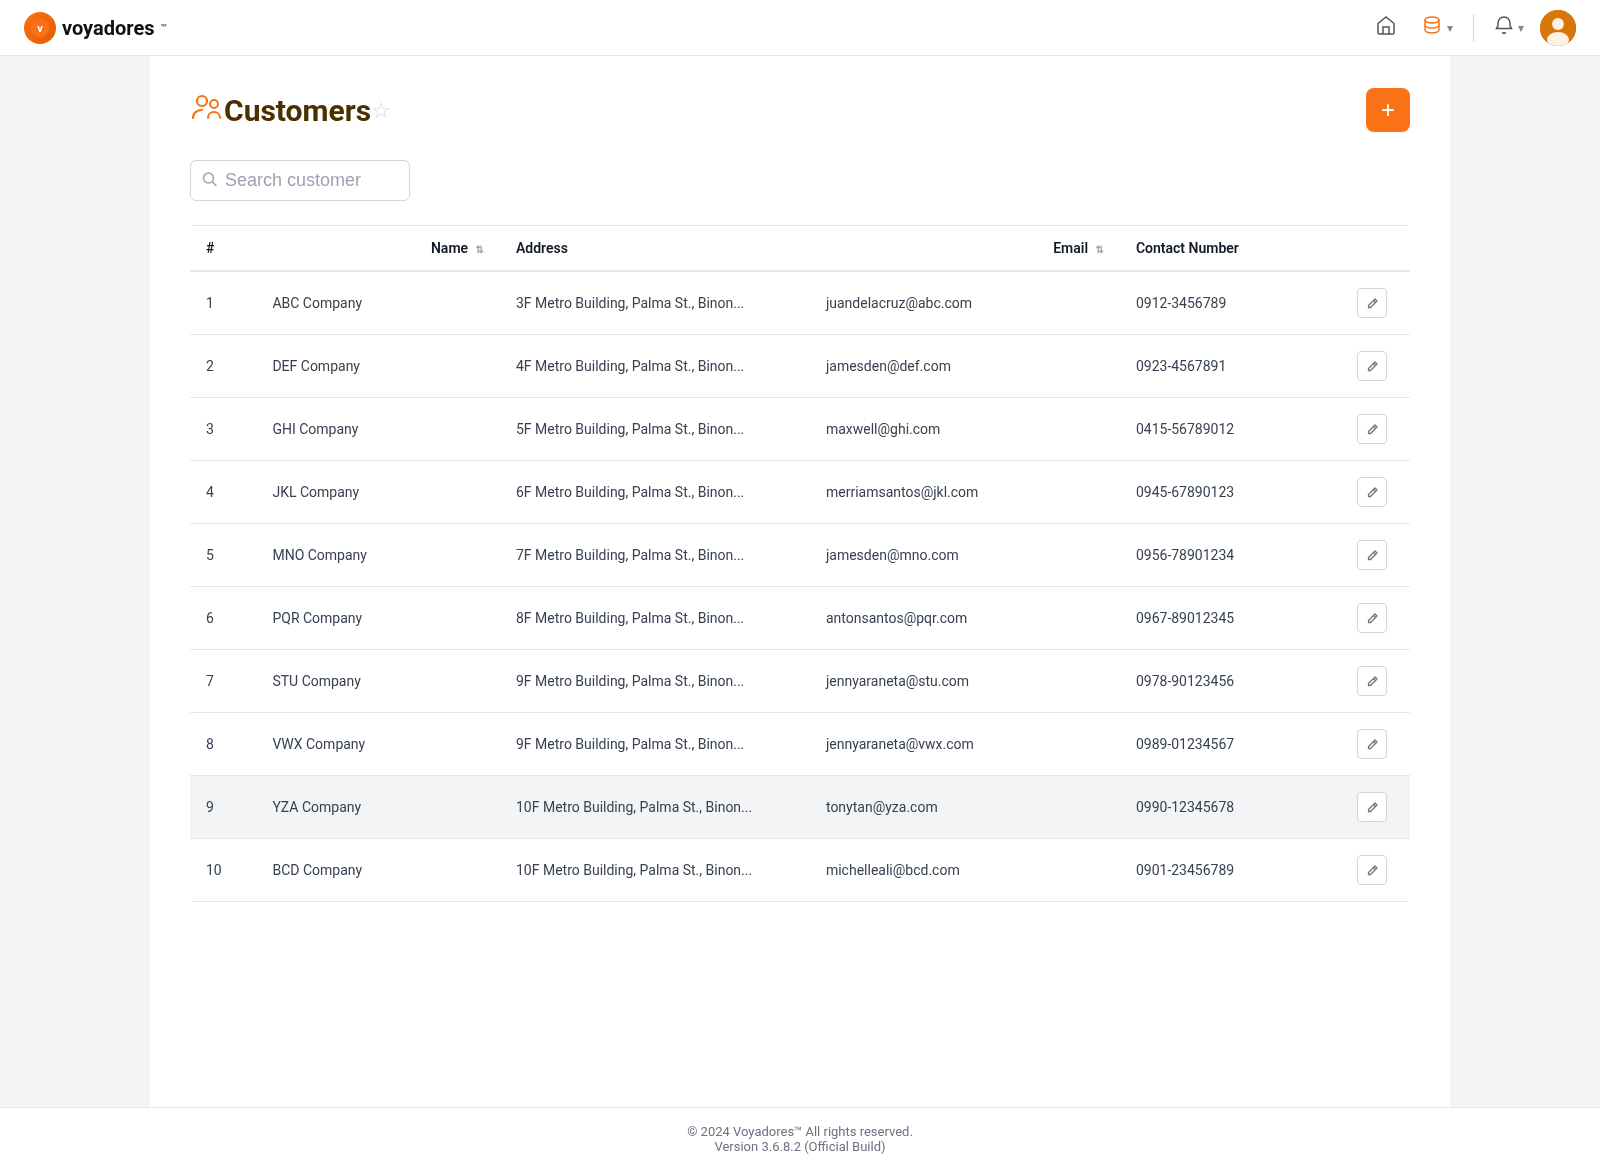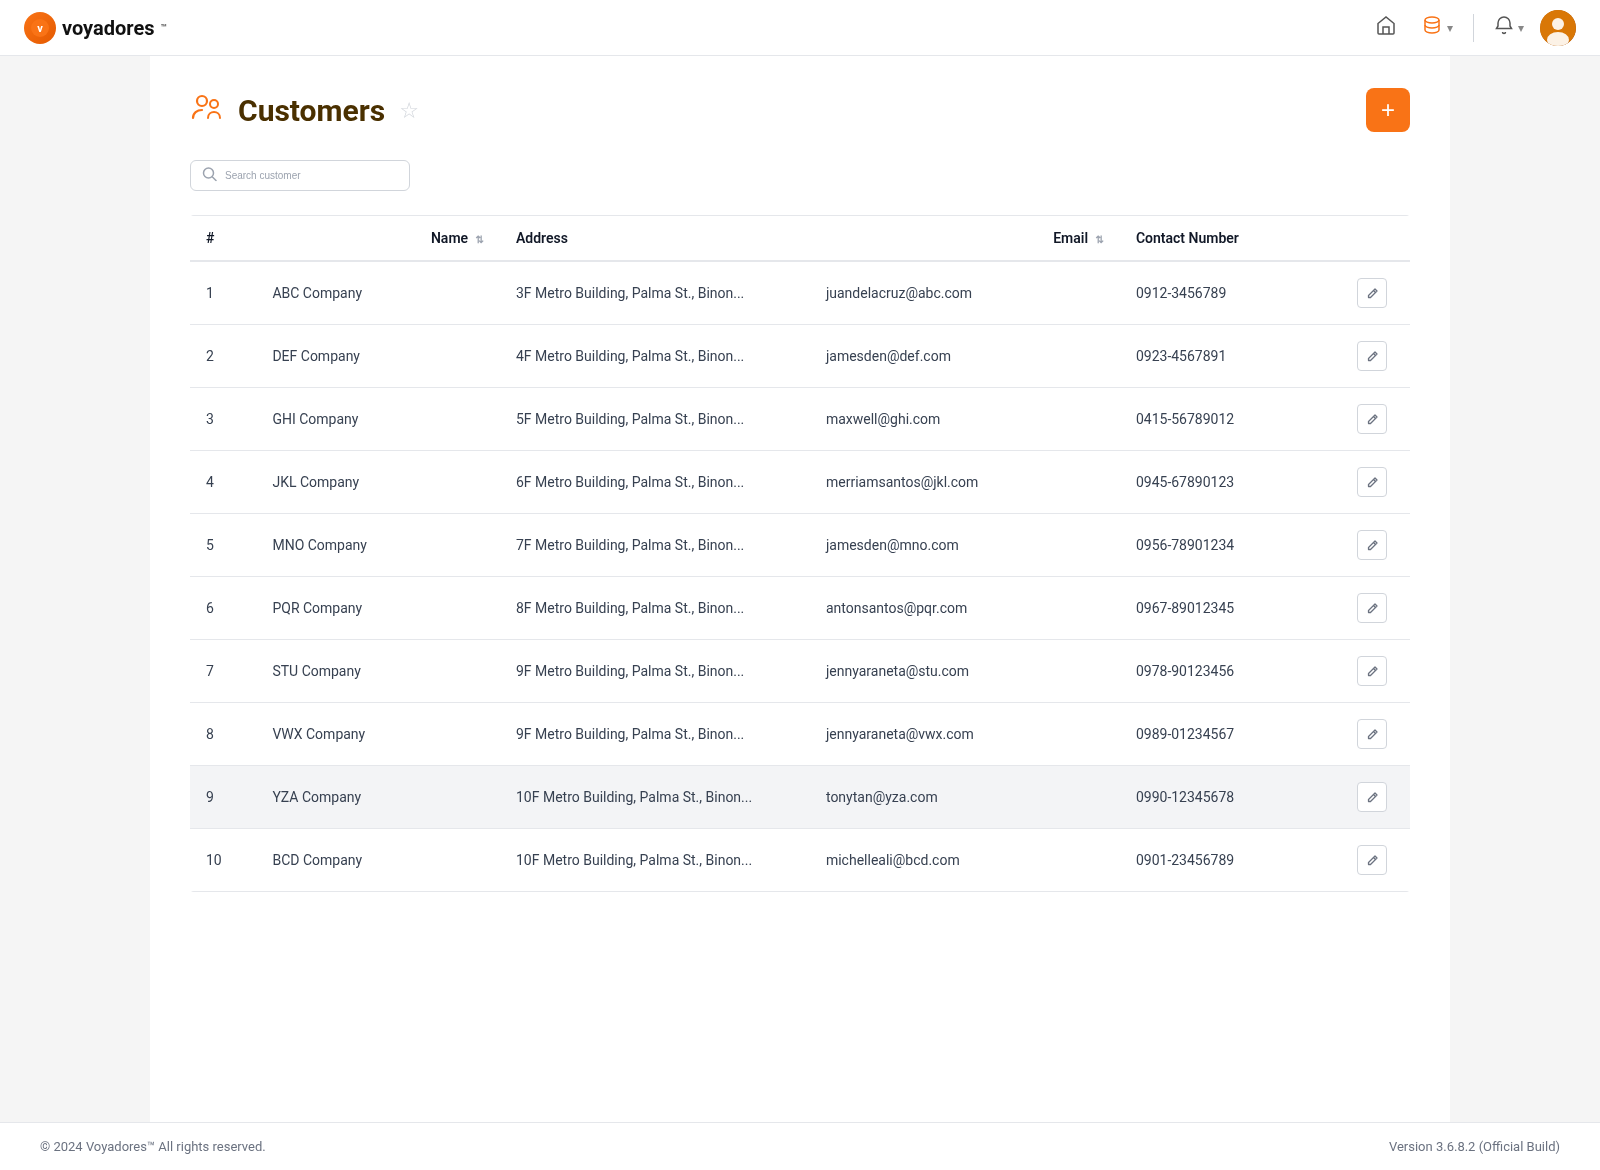--- a/index.html
+++ b/index.html
@@ -87,21 +87,21 @@
     
     .page-header {
       display: flex;
       align-items: center;
       justify-content: space-between;
       margin-bottom: 28px;
     }
     .page-title-group {
       display: flex;
       align-items: center;
-      gap: 14px;
+      gap: 0;
     }
     .page-title-icon {
       color: #f97316;
       font-size: 30px;
     }
     .page-title {
       font-size: 30px;
       font-weight: 700;
       color: #4a3000;
     }
@@ -139,21 +139,21 @@
       top: 50%;
       transform: translateY(-50%);
       color: #9ca3af;
       font-size: 15px;
     }
     .search-input {
       width: 100%;
       border: 1px solid #d1d5db;
       border-radius: 6px;
       padding: 9px 0 9px 34px;
-      font-size: 10px;
+      font-size: 18px;
       color: #374151;
       outline: none;
       background: #fff;
     }
     .search-input::placeholder { color: #9ca3af; }
 
     
     .table-wrapper {
       width: 100%;
       border-radius: 4px;
@@ -214,20 +214,21 @@
     
     .footer {
       background: #fff;
       border-top: 1px solid #e5e7eb;
       padding: 16px 40px;
       display: flex;
       justify-content: space-between;
       align-items: center;
       font-size: 13px;
       color: #6b7280;
+      flex-direction: column;
     }
   </style>
 </head>
 <body>
 
 <nav class="navbar">
   <div class="navbar-logo">
     <div class="logo-icon">
       <svg width="20" height="20" viewBox="0 0 20 20" fill="none">
         <circle cx="10" cy="10" r="9" fill="#f97316"></circle>

